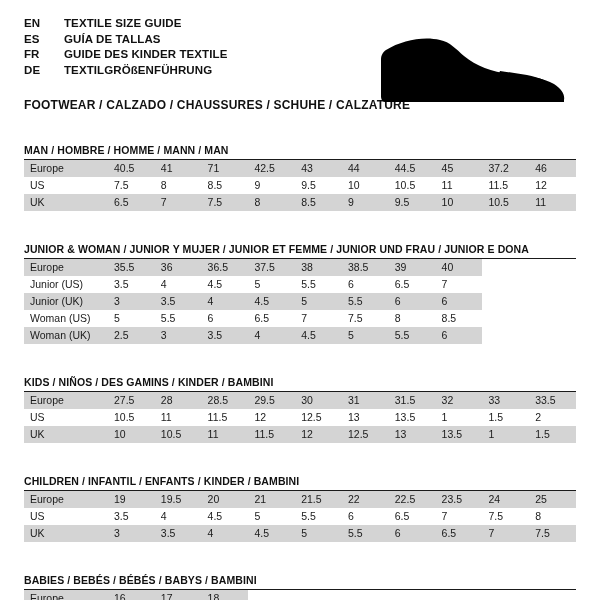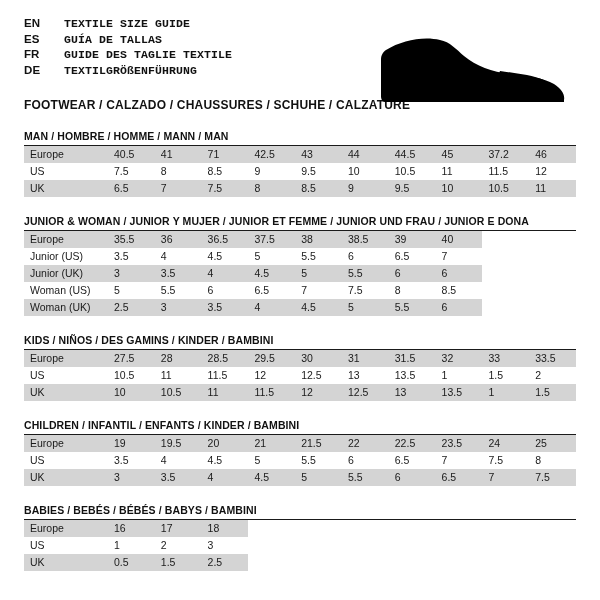--- a/index.html
+++ b/index.html
@@ -34,21 +34,20 @@
     letter-spacing: 0.1px;
   }
   .lang-code {
     width: 40px;
     color: #111;
     margin-top: 20px;
   }
   .lang-name {
     color: #111;
     white-space: nowrap;
-    font-family: Liberation Mono, monospace;
   }
 
   
   .shoe-icon {
     position: absolute;
     right: 6px;
     top: 16px;
     width: 190px;
     height: 76px;
   }
@@ -57,21 +56,21 @@
   .footwear-title {
     font-size: 12px;
     font-weight: bold;
     letter-spacing: 0.2px;
     margin-top: 20px;
     margin-bottom: 0;
   }
 
   
   .section {
-    margin-top: 18px;
+    margin-top: 32px;
   }
   .section-title {
     font-size: 10.5px;
     font-weight: bold;
     letter-spacing: 0.1px;
     border-bottom: 1px solid #1a1a1a;
     padding-bottom: 3px;
     margin-bottom: 0;
   }
   table.size-table {
@@ -109,21 +108,21 @@
           <tr>
             <td class="lang-code">EN</td>
             <td class="lang-name">TEXTILE SIZE GUIDE</td>
           </tr>
           <tr>
             <td class="lang-code">ES</td>
             <td class="lang-name">GUÍA DE TALLAS</td>
           </tr>
           <tr>
             <td class="lang-code">FR</td>
-            <td class="lang-name">GUIDE DES TAGLIE TEXTILE</td>
+            <td class="lang-name">GUIDE DES KINDER TEXTILE</td>
           </tr>
           <tr>
             <td class="lang-code">DE</td>
             <td class="lang-name">TEXTILGRÖßENFÜHRUNG</td>
           </tr>
         </tbody>
     </table>
 
     <svg class="shoe-icon" viewBox="0 0 190 76">
       <path fill="#000000" d="M6 18 C22 8, 44 4, 60 8 C70 10, 76 17, 84 24 C96 34, 112 40, 130 42 C148 44, 164 46, 174 52 C182 57, 185 63, 184 68 L184 70 L6 70 C3 70, 1 68, 1 64 L1 28 C1 23, 3 20, 6 18 Z"></path>

